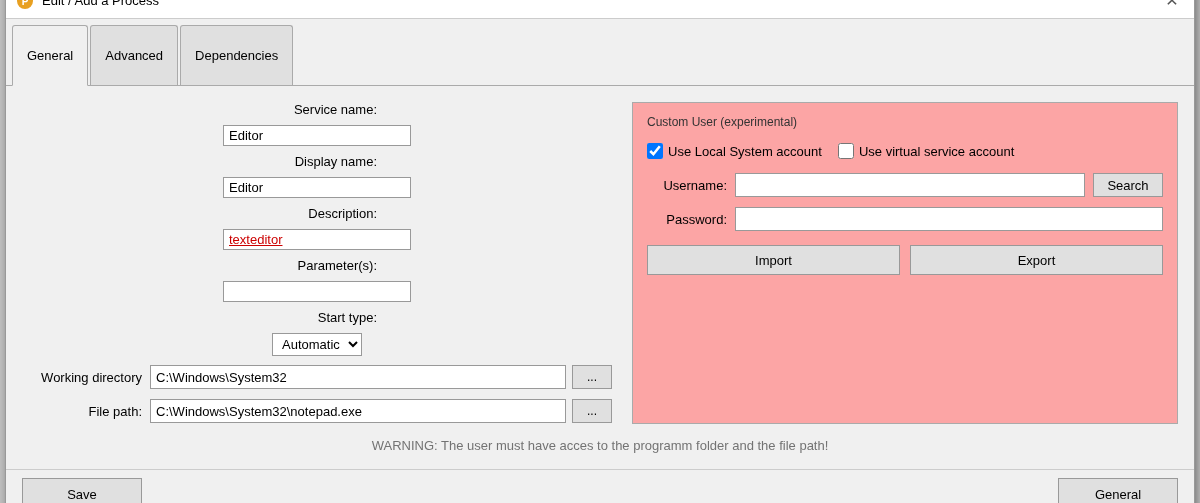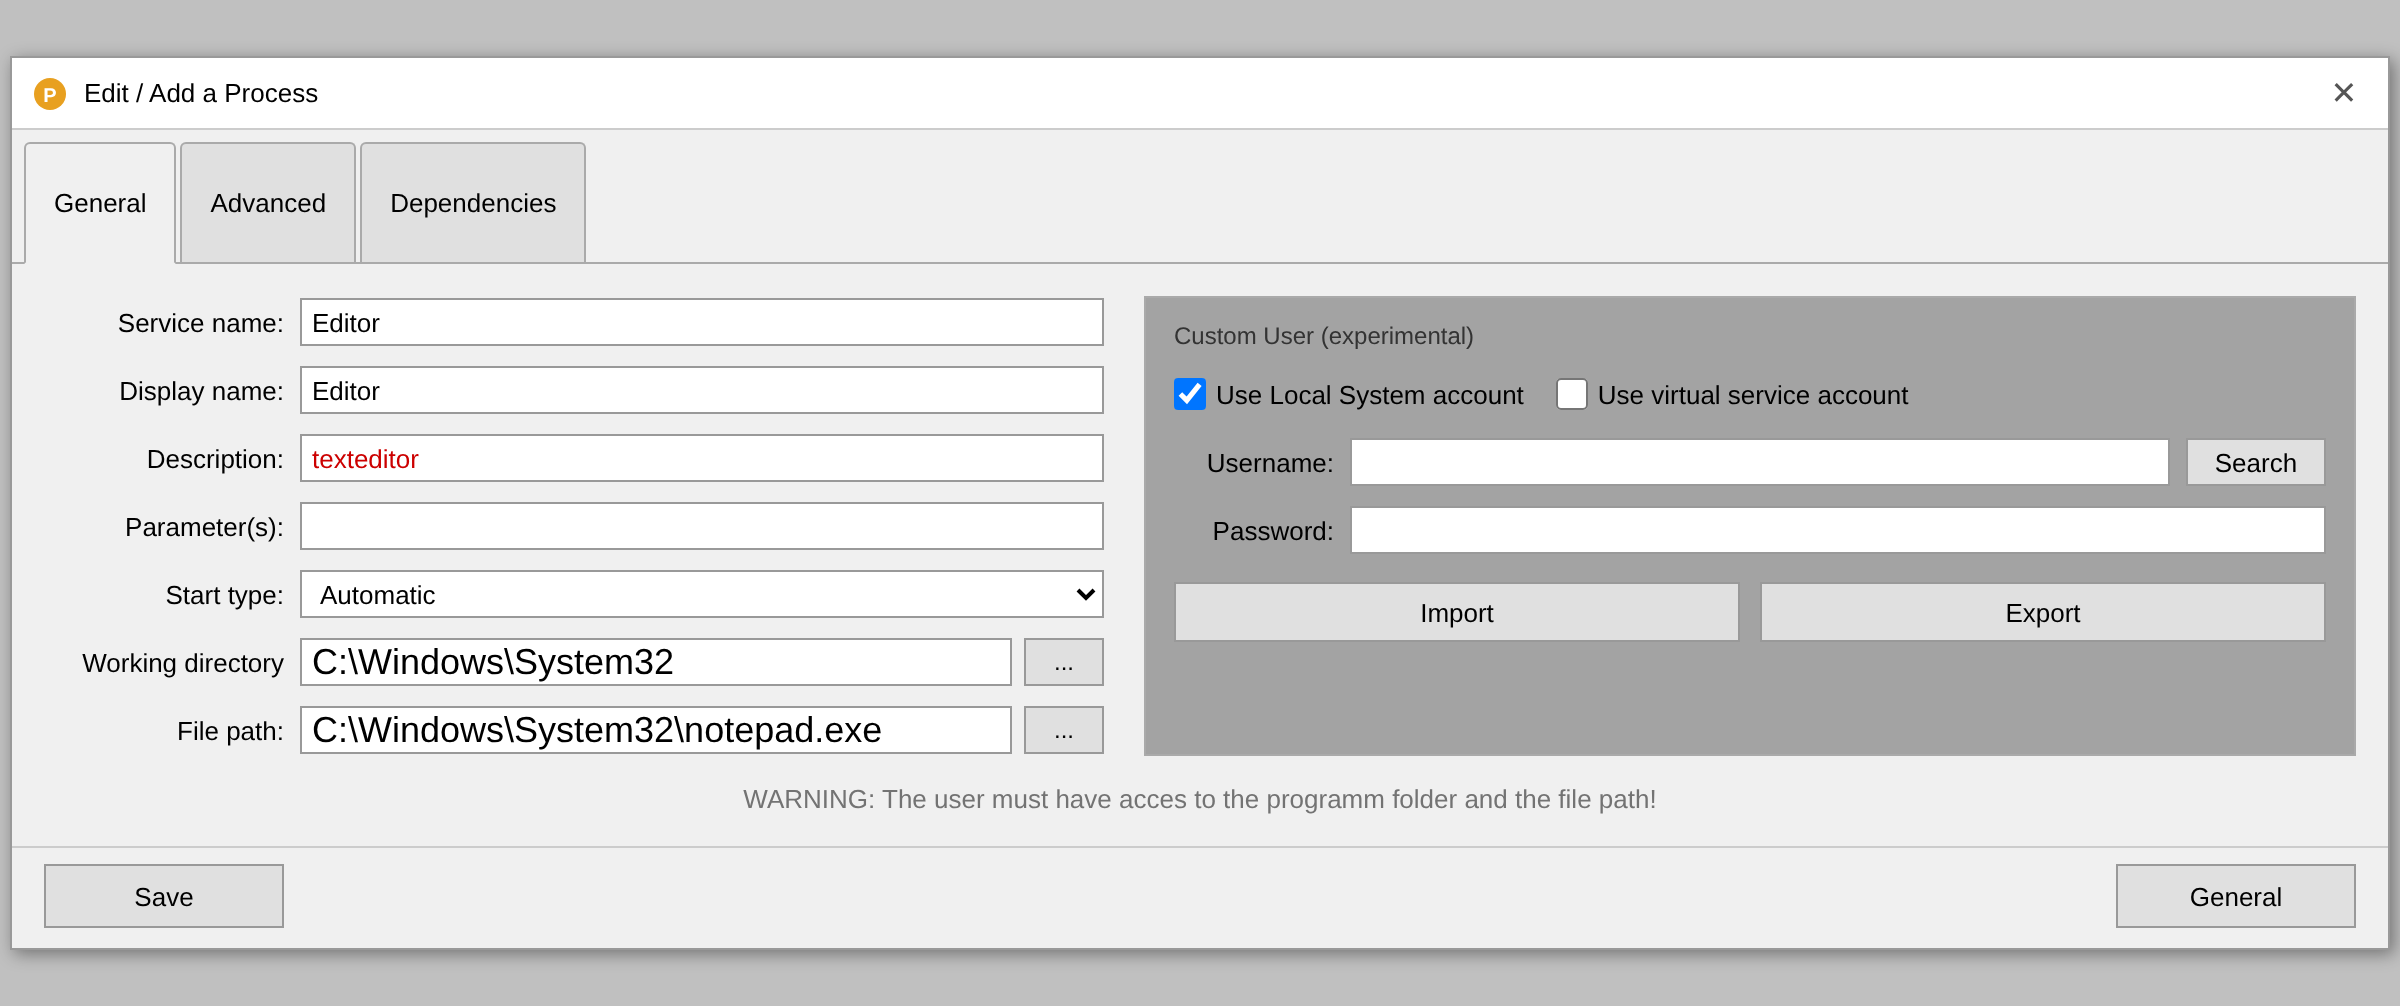--- a/index.html
+++ b/index.html
@@ -91,55 +91,57 @@
       gap: 20px;
       flex: 1;
     }
     .left-panel {
       flex: 1;
       display: flex;
       flex-direction: column;
       gap: 8px;
     }
     .right-panel {
-      width: 606px;
+      width: 546px;
       border: 1px solid #aaa;
-      background: #a3a3a3;
+      background: #fca5a5;
       padding: 12px 14px 3px 14px;
       display: flex;
       flex-direction: column;
       gap: 10px;
     }
     .right-panel-title {
       font-size: 12px;
       color: #333;
       margin-bottom: 4px;
     }
     .form-row {
       display: flex;
       align-items: center;
       gap: 8px;
       min-height: 26px;
+      flex-direction: column;
     }
     .form-label {
       width: 120px;
       text-align: right;
       color: #000;
       flex-shrink: 0;
     }
     .form-input {
       flex: 1;
       height: 24px;
       border: 1px solid #999;
       padding: 2px 5px;
       background: white;
       font-size: 13px;
     }
     .form-input.description-input {
       color: #c00;
+      text-decoration: underline;
     }
     .form-select {
       flex: 1;
       height: 24px;
       border: 1px solid #999;
       padding: 2px 5px;
       background: white;
       font-size: 13px;
     }
     .browse-btn {
@@ -165,21 +167,21 @@
       flex: 1;
       display: flex;
       gap: 6px;
     }
     .full-input-wrap input {
       flex: 1;
       height: 24px;
       border: 1px solid #999;
       padding: 2px 5px;
       background: white;
-      font-size: 18px;
+      font-size: 13px;
     }
     .checkbox-row {
       display: flex;
       align-items: flex-start;
       gap: 16px;
       margin-bottom: 4px;
     }
     .checkbox-item {
       display: flex;
       align-items: center;

